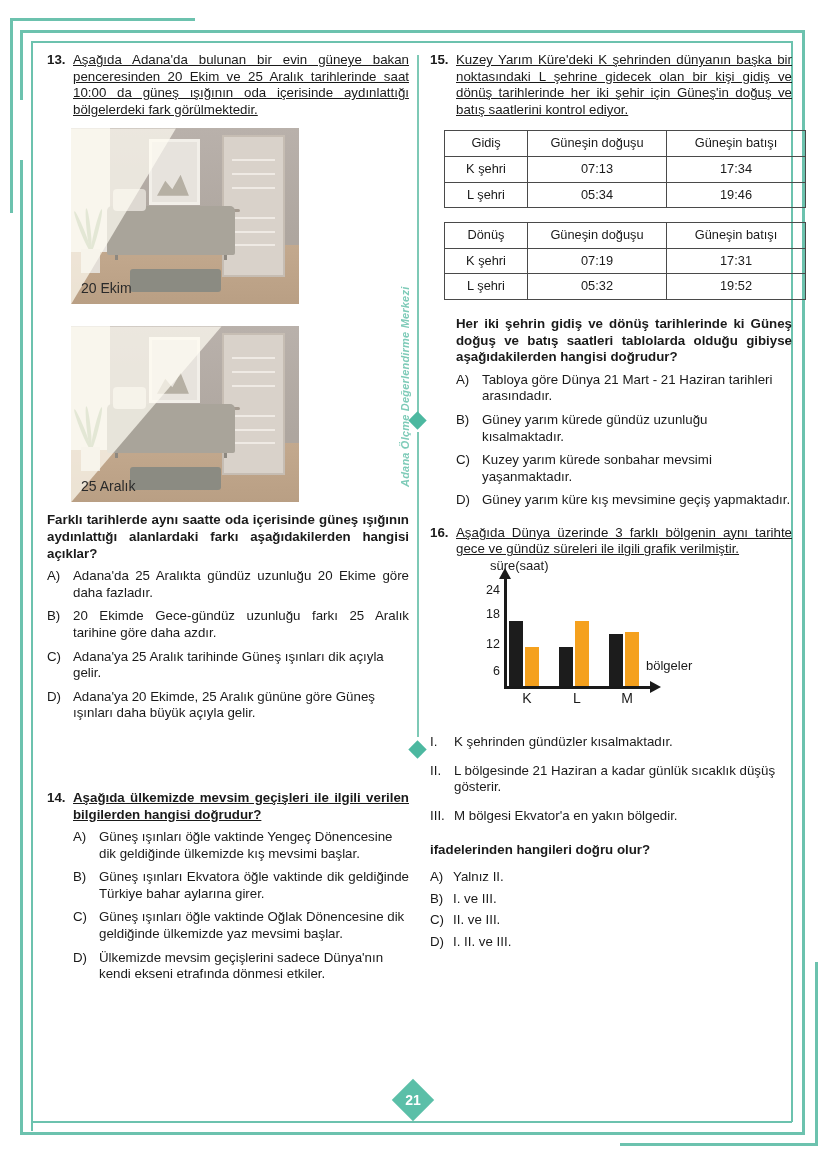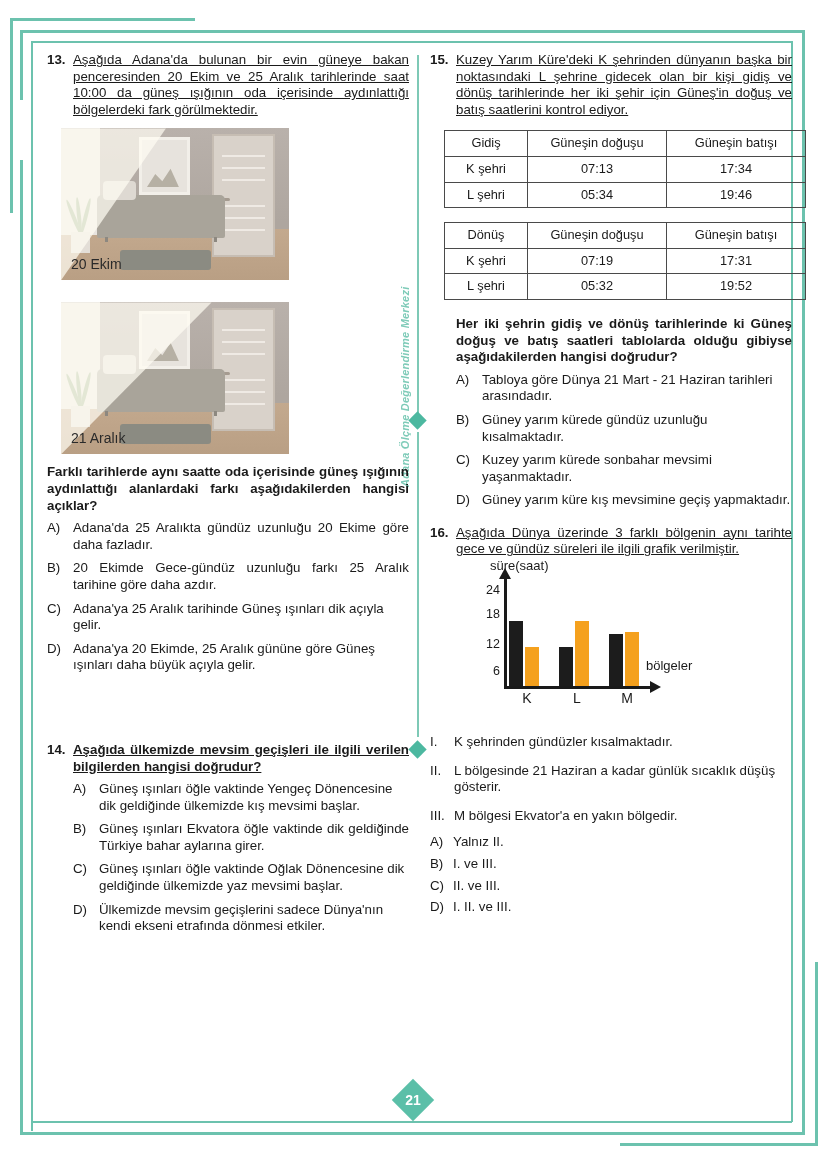--- a/index.html
+++ b/index.html
@@ -105,22 +105,22 @@
   .opt-letter.narrow { width: 23px; flex: 0 0 23px; }
   .opt-text { flex: 1 1 auto; text-align: justify; }
   .opt-text.left { text-align: left; }
 
   .indent { padding-left: 26px; }
   .bold { font-weight: bold; }
 
   
   .photo {
     position: relative;
-    width: 228px; height: 152px;
-    margin: 10px 0 0 14px;
+    width: 228px; height: 176px;
+    margin: 10px 0 0 24px;
     overflow: hidden;
     background: #22c55e;
   }
   .photo-2 { margin-top: 22px; }
   .wall {
     position: absolute; inset: 0;
     background: linear-gradient(180deg, #b9b1ab 0%, #aea69f 62%, #aea69f 62%);
   }
   .floor2 {
     position: absolute; left: 0; right: 0; bottom: 0; height: 34%;
@@ -394,21 +394,21 @@
         <div class="sofa-leg" style="right:6%"></div>
       </div>
       <div class="rug"></div>
       <div class="plant">
         <div class="plant-leaf" style="transform:rotate(-22deg)"></div>
         <div class="plant-leaf" style="transform:rotate(-6deg)"></div>
         <div class="plant-leaf" style="transform:rotate(14deg)"></div>
         <div class="plant-pot"></div>
       </div>
       <div class="sunlight sun-b"></div>
-      <div class="photo-label">21 Aralık</div>
+      <div class="photo-label">25 Aralık</div>
     </div>
 
     <div style="height:10px"></div>
     <div class="q-text bold">Farklı tarihlerde aynı saatte oda içerisinde güneş ışığının aydınlattığı alanlardaki farkı aşağıdakilerden hangisi açıklar?</div>
 
     <div class="opts">
       <div class="opt">
         <div class="opt-letter">A)</div>
         <div class="opt-text">Adana'da 25 Aralıkta gündüz uzunluğu 20 Ekime göre daha fazladır.</div>
       </div>
@@ -583,20 +583,21 @@
       <div class="roman" style="margin-top:12px">
         <div class="roman-num">II.</div>
         <div class="roman-text">L bölgesinde 21 Haziran a kadar günlük sıcaklık düşüş gösterir.</div>
       </div>
       <div class="roman" style="margin-top:12px">
         <div class="roman-num">III.</div>
         <div class="roman-text">M bölgesi Ekvator'a en yakın bölgedir.</div>
       </div>
     </div>
 
+    <div class="bold" style="margin-top:18px">ifadelerinden hangileri doğru olur?</div>
 
     <div class="opts" style="margin-top:10px">
       <div class="opt" style="margin-bottom:5px">
         <div class="opt-letter narrow">A)</div>
         <div class="opt-text left">Yalnız II.</div>
       </div>
       <div class="opt" style="margin-bottom:5px">
         <div class="opt-letter narrow">B)</div>
         <div class="opt-text left">I. ve III.</div>
       </div>

